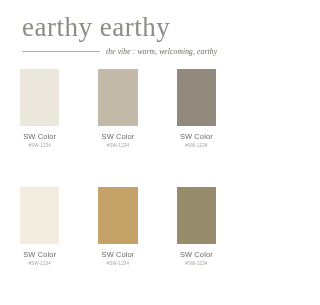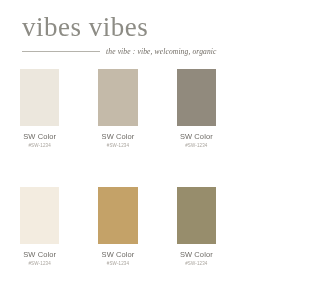--- a/index.html
+++ b/index.html
@@ -107,25 +107,25 @@
     letter-spacing: 0.15px;
     white-space: nowrap;
   }
 </style>
 </head>
 <body>
 
 <div class="poster">
 
   <div class="header">
-    <h1 class="title">vibes vibes</h1>
+    <h1 class="title">earthy earthy</h1>
 
     <div class="subrow">
       <span class="rule"></span>
-      <span class="subtitle">the vibe : vibe, welcoming, organic</span>
+      <span class="subtitle">the vibe : warm, welcoming, earthy</span>
     </div>
   </div>
 
   <div class="grid">
 
     <div class="cell">
       <span class="chip" style="background:#ece7dd"></span>
       <span class="chip-name">SW Color</span>
       <span class="chip-code">#SW-1234</span>
     </div>

